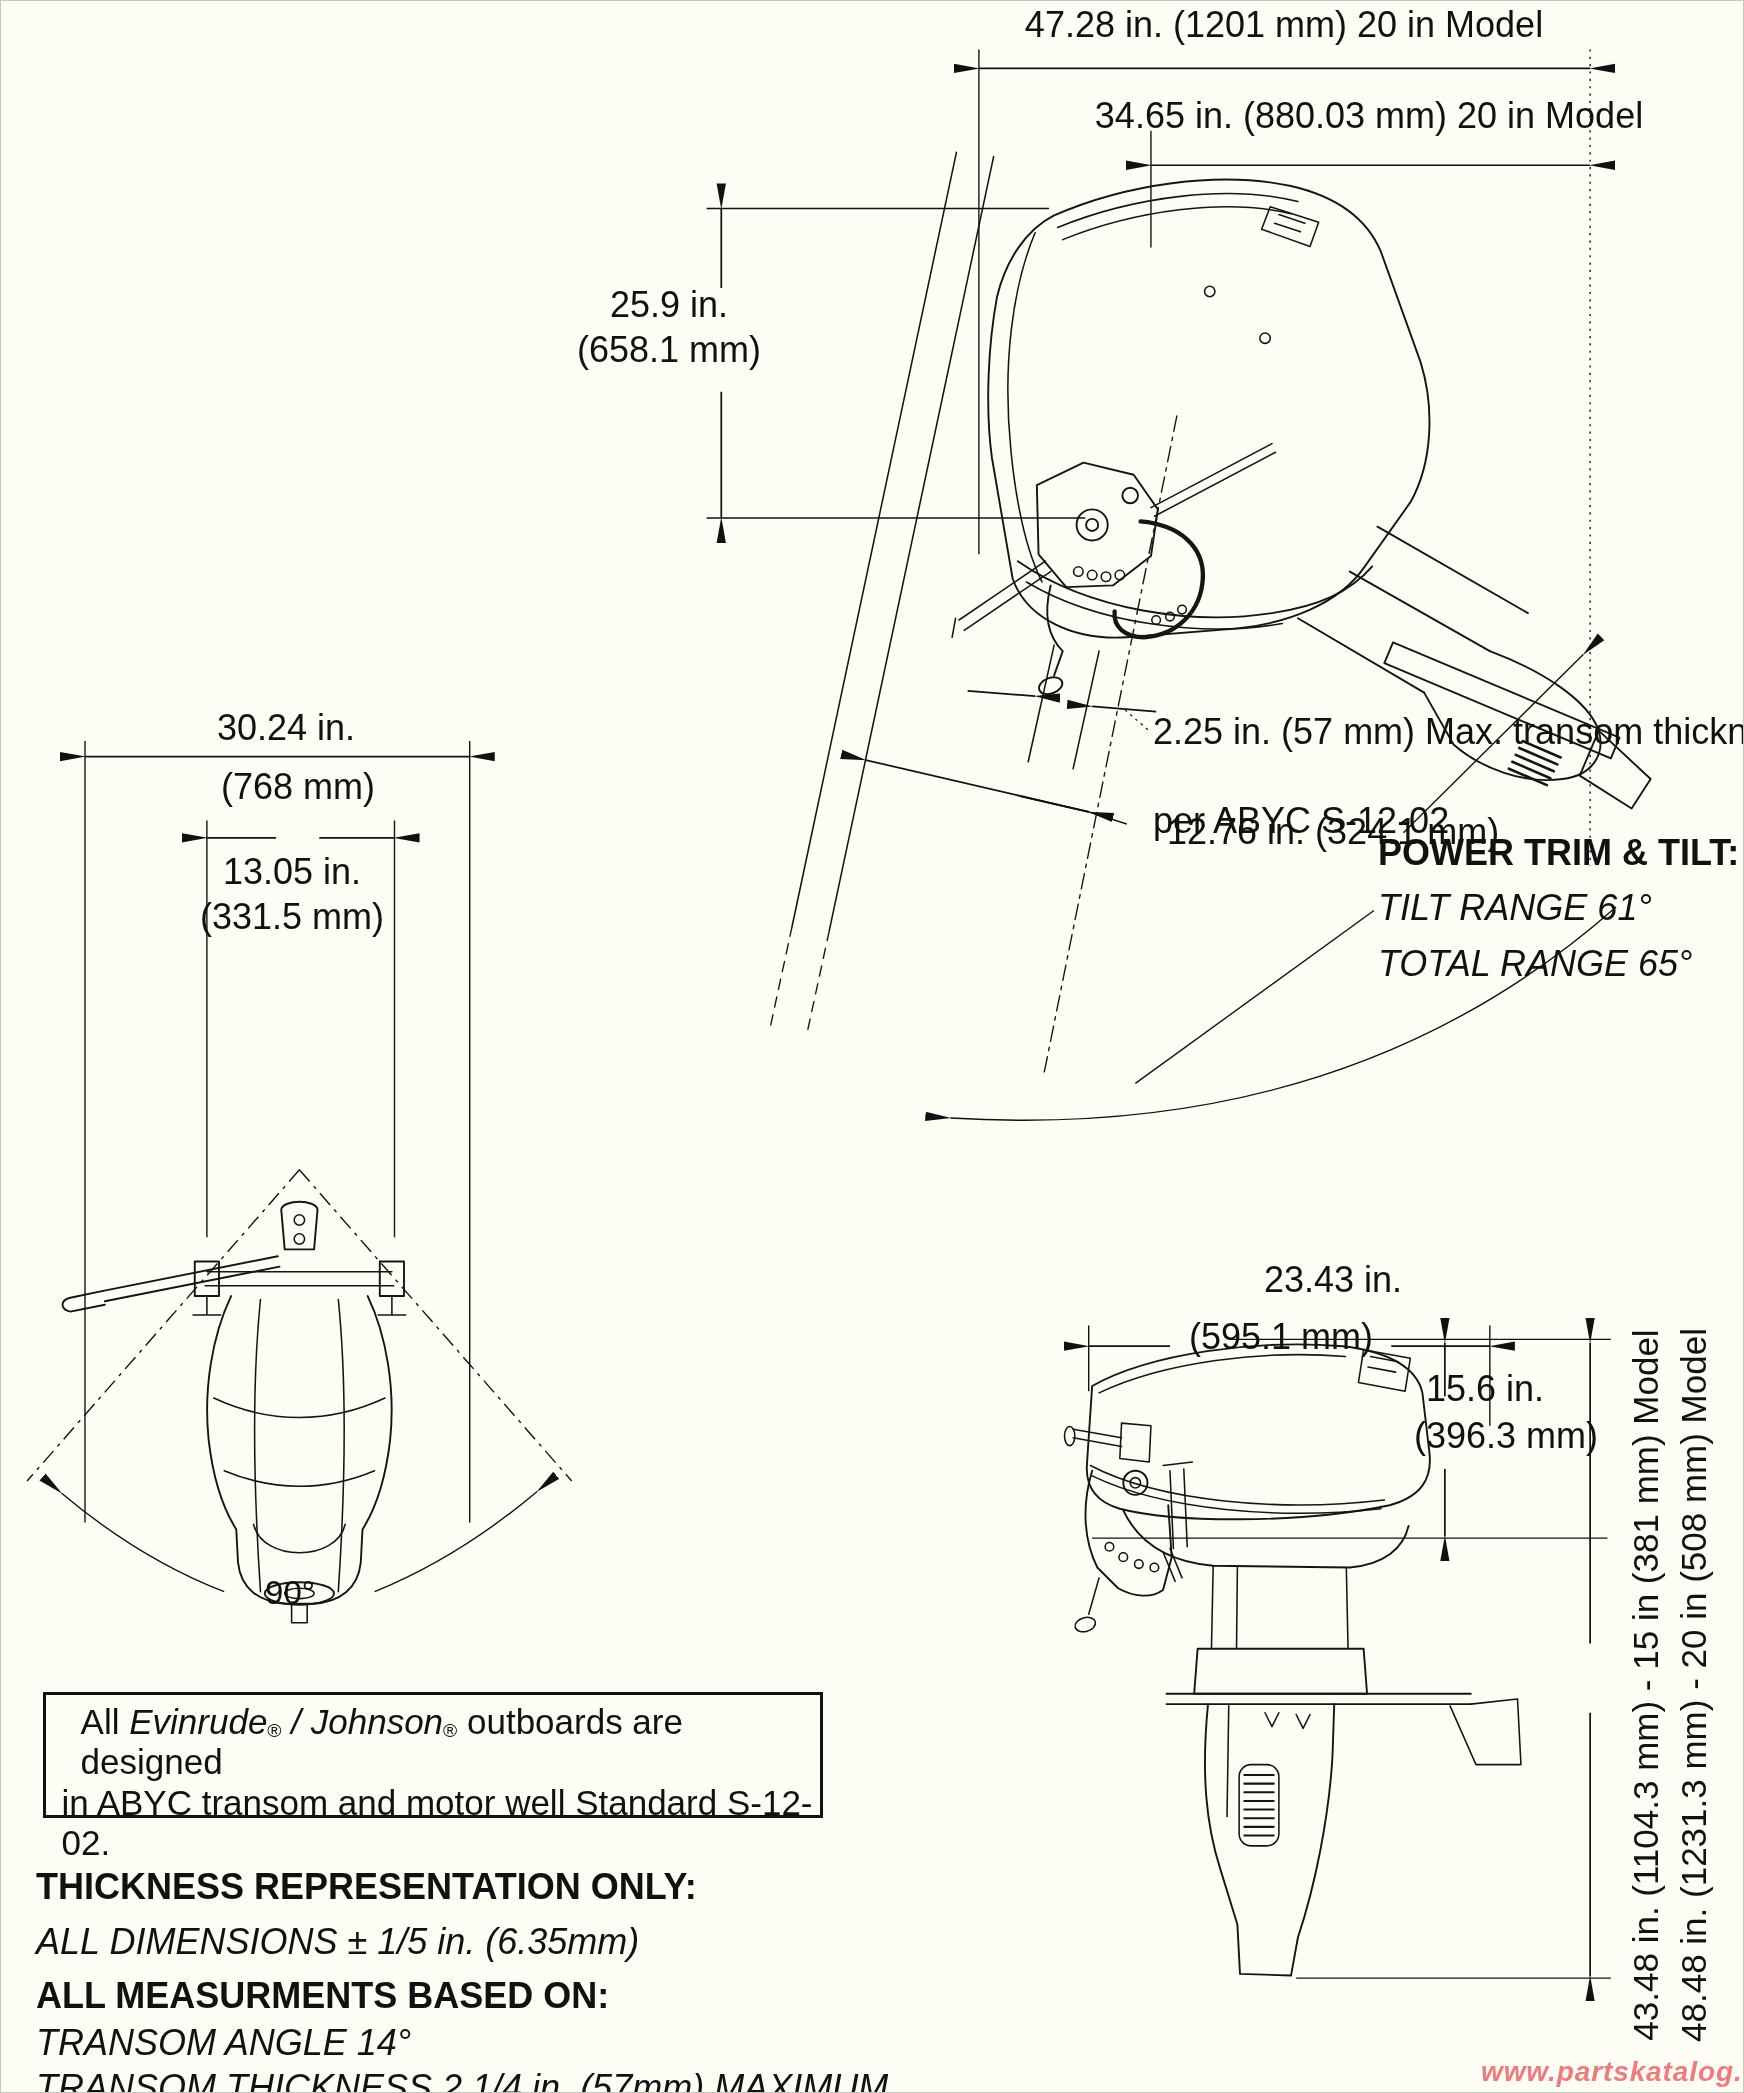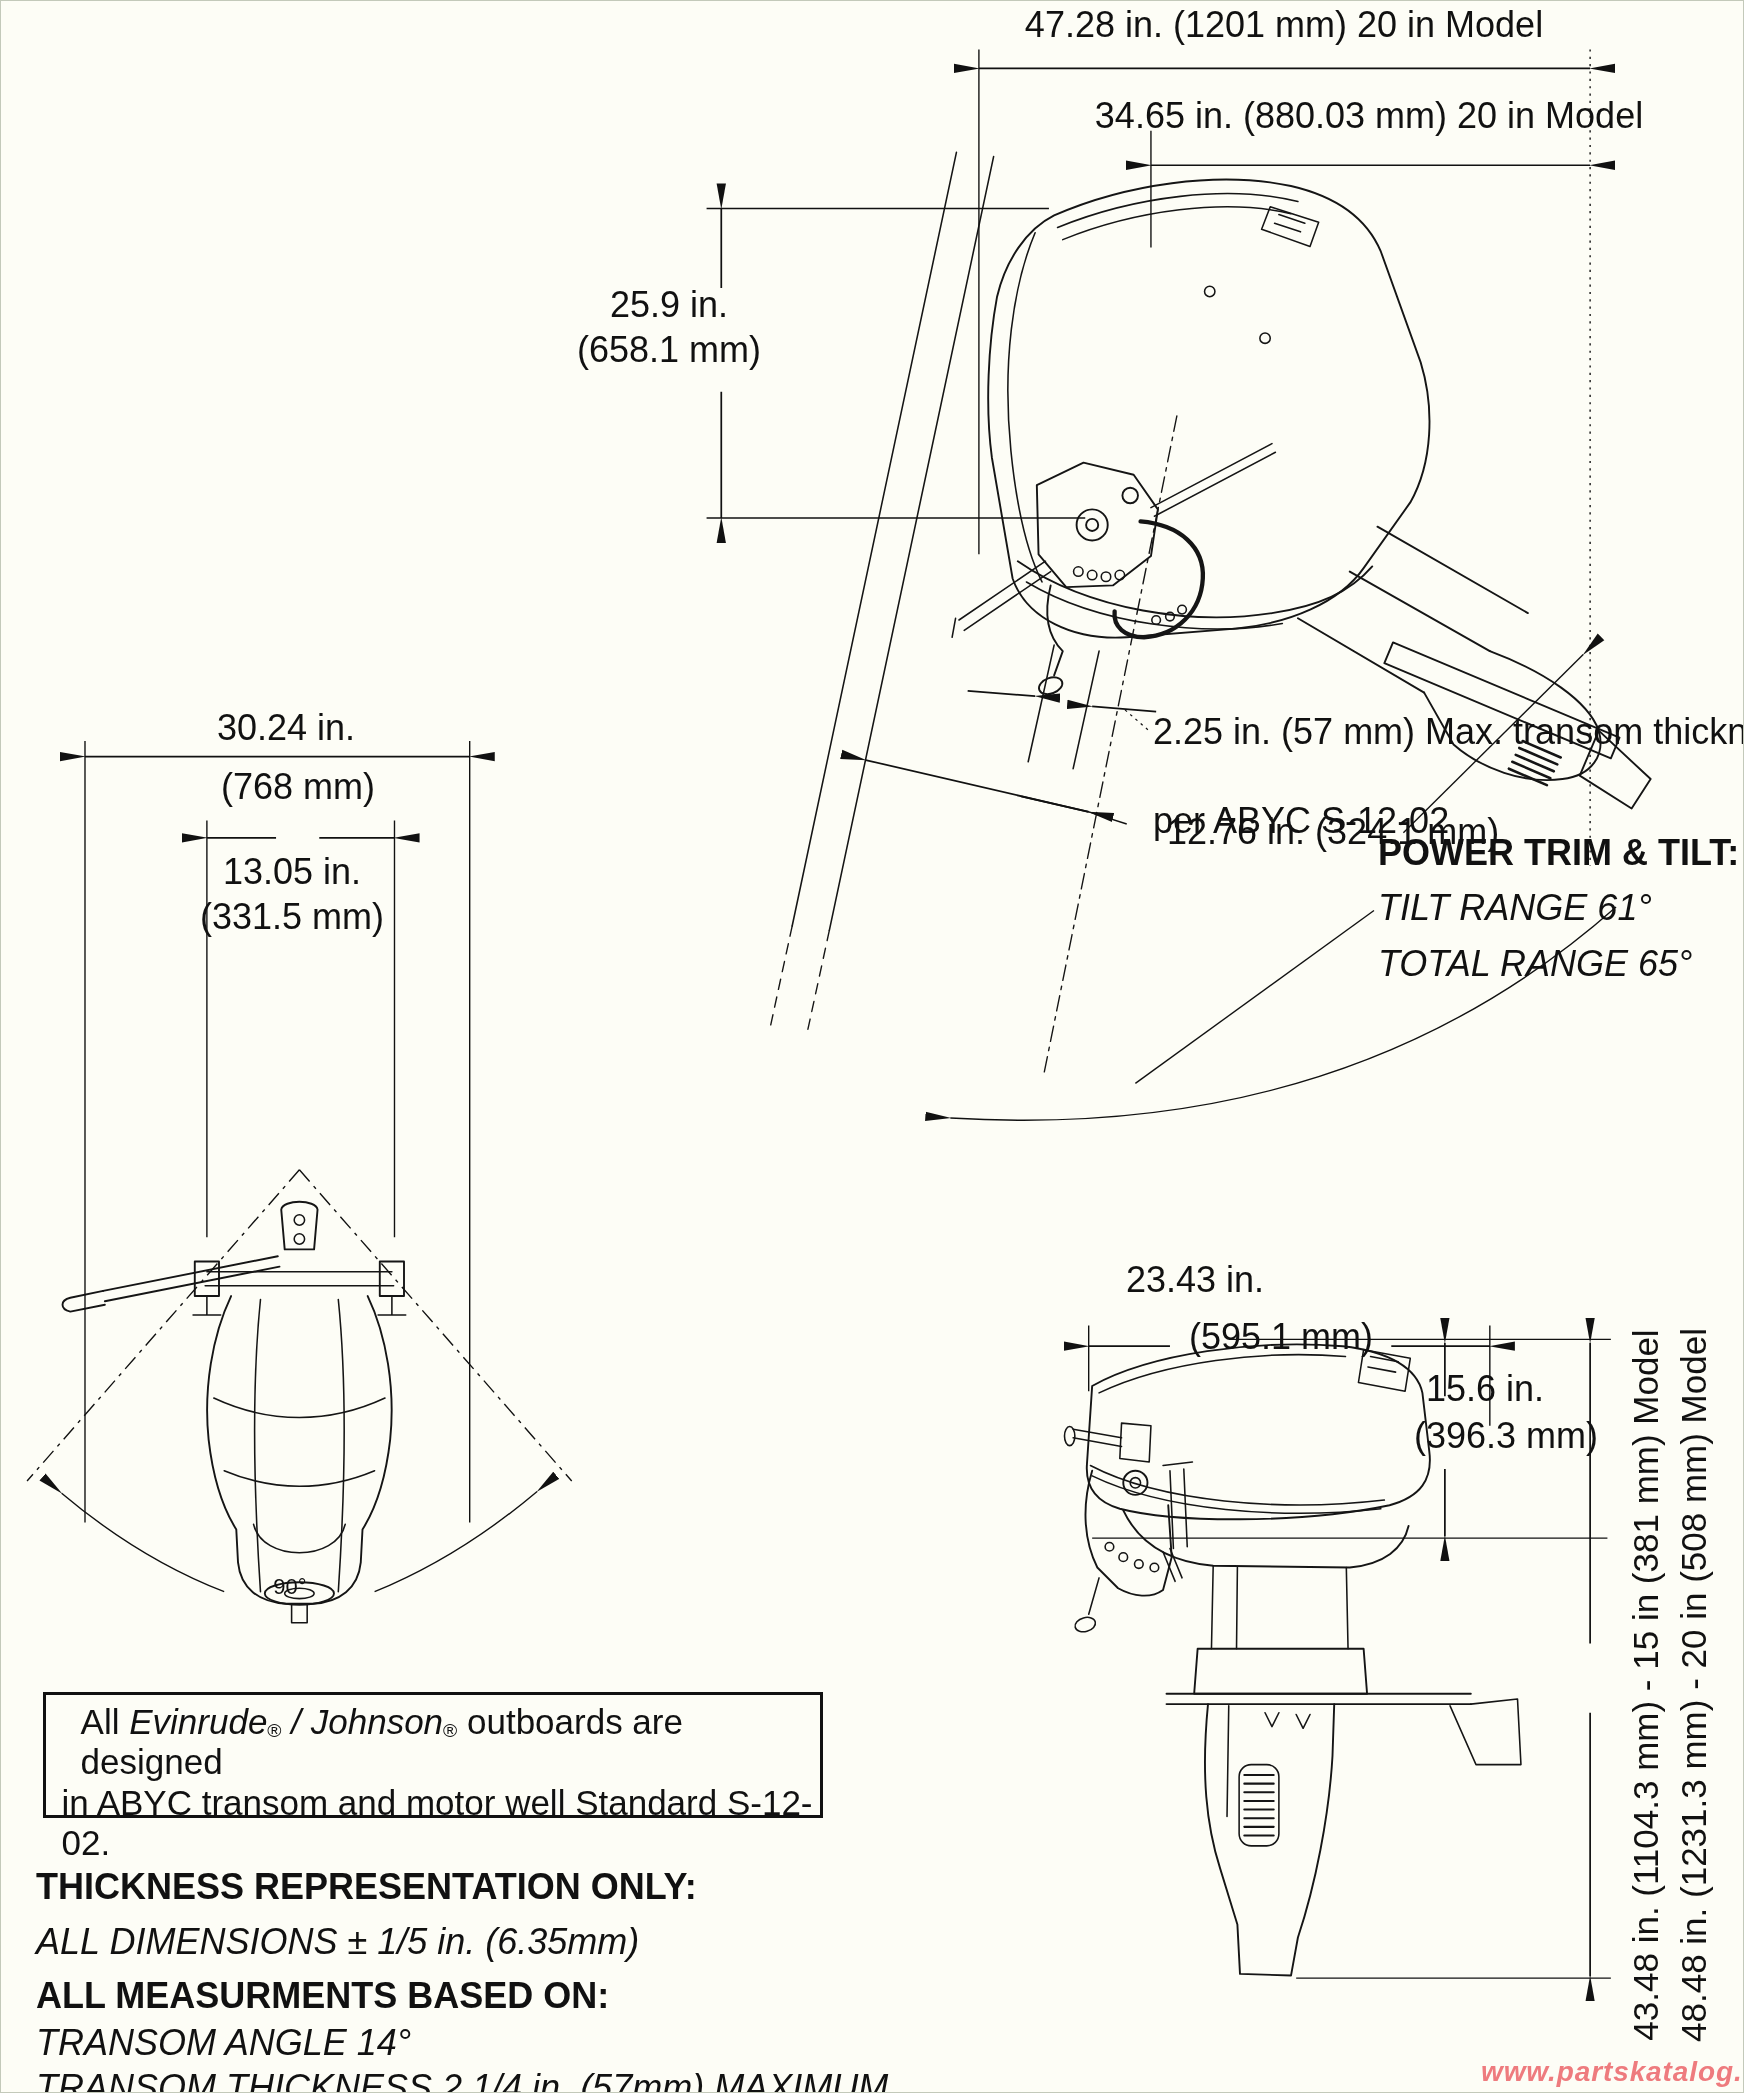--- a/index.html
+++ b/index.html
@@ -213,23 +213,23 @@
   <div class="lbl" style="left:1152px;top:800px;">per ABYC S-12-02</div>
   <div class="lbl" style="left:1122px;top:811px;margin-left:44px;">12.76 in. (324.1 mm)</div>
   <div class="lbl b" style="left:1377px;top:832px;">POWER TRIM &amp; TILT:</div>
   <div class="lbl i" style="left:1377px;top:887px;">TILT RANGE 61°</div>
   <div class="lbl i" style="left:1377px;top:943px;">TOTAL RANGE 65°</div>
 
   <div class="lbl ctr" style="left:285px;top:707px;">30.24 in.</div>
   <div class="lbl ctr" style="left:285px;top:766px;margin-left:12px;">(768 mm)</div>
   <div class="lbl ctr" style="left:291px;top:851px;">13.05 in.</div>
   <div class="lbl ctr" style="left:291px;top:896px;">(331.5 mm)</div>
-  <div class="lbl ctr" style="left:289px;top:1574px;font-size:22px;">90°</div>
-
-  <div class="lbl ctr" style="left:1194px;top:1259px;">23.43 in.</div>
+  <div class="lbl ctr" style="left:289px;top:1574px;font-size:33px;">90°</div>
+
+  <div class="lbl ctr" style="left:1332px;top:1259px;">23.43 in.</div>
   <div class="lbl ctr" style="left:1280px;top:1316px;">(595.1 mm)</div>
   <div class="lbl ctr" style="left:1484px;top:1368px;">15.6 in.</div>
   <div class="lbl ctr" style="left:1505px;top:1415px;">(396.3 mm)</div>
   <div class="lbl vert" style="left:1645px;top:1684px;font-size:35px;">43.48 in. (1104.3 mm) - 15 in (381 mm) Model</div>
   <div class="lbl vert" style="left:1693px;top:1684px;font-size:35px;">48.48 in. (1231.3 mm) - 20 in (508 mm) Model</div>
 
   <div class="notebox">
     <div style="padding-left:19px;">
       <span>All </span><span class="i">Evinrude</span><span class="reg">®</span><span class="i"> / </span><span class="i">Johnson</span><span class="reg">®</span><span> outboards are designed</span>
     </div>

